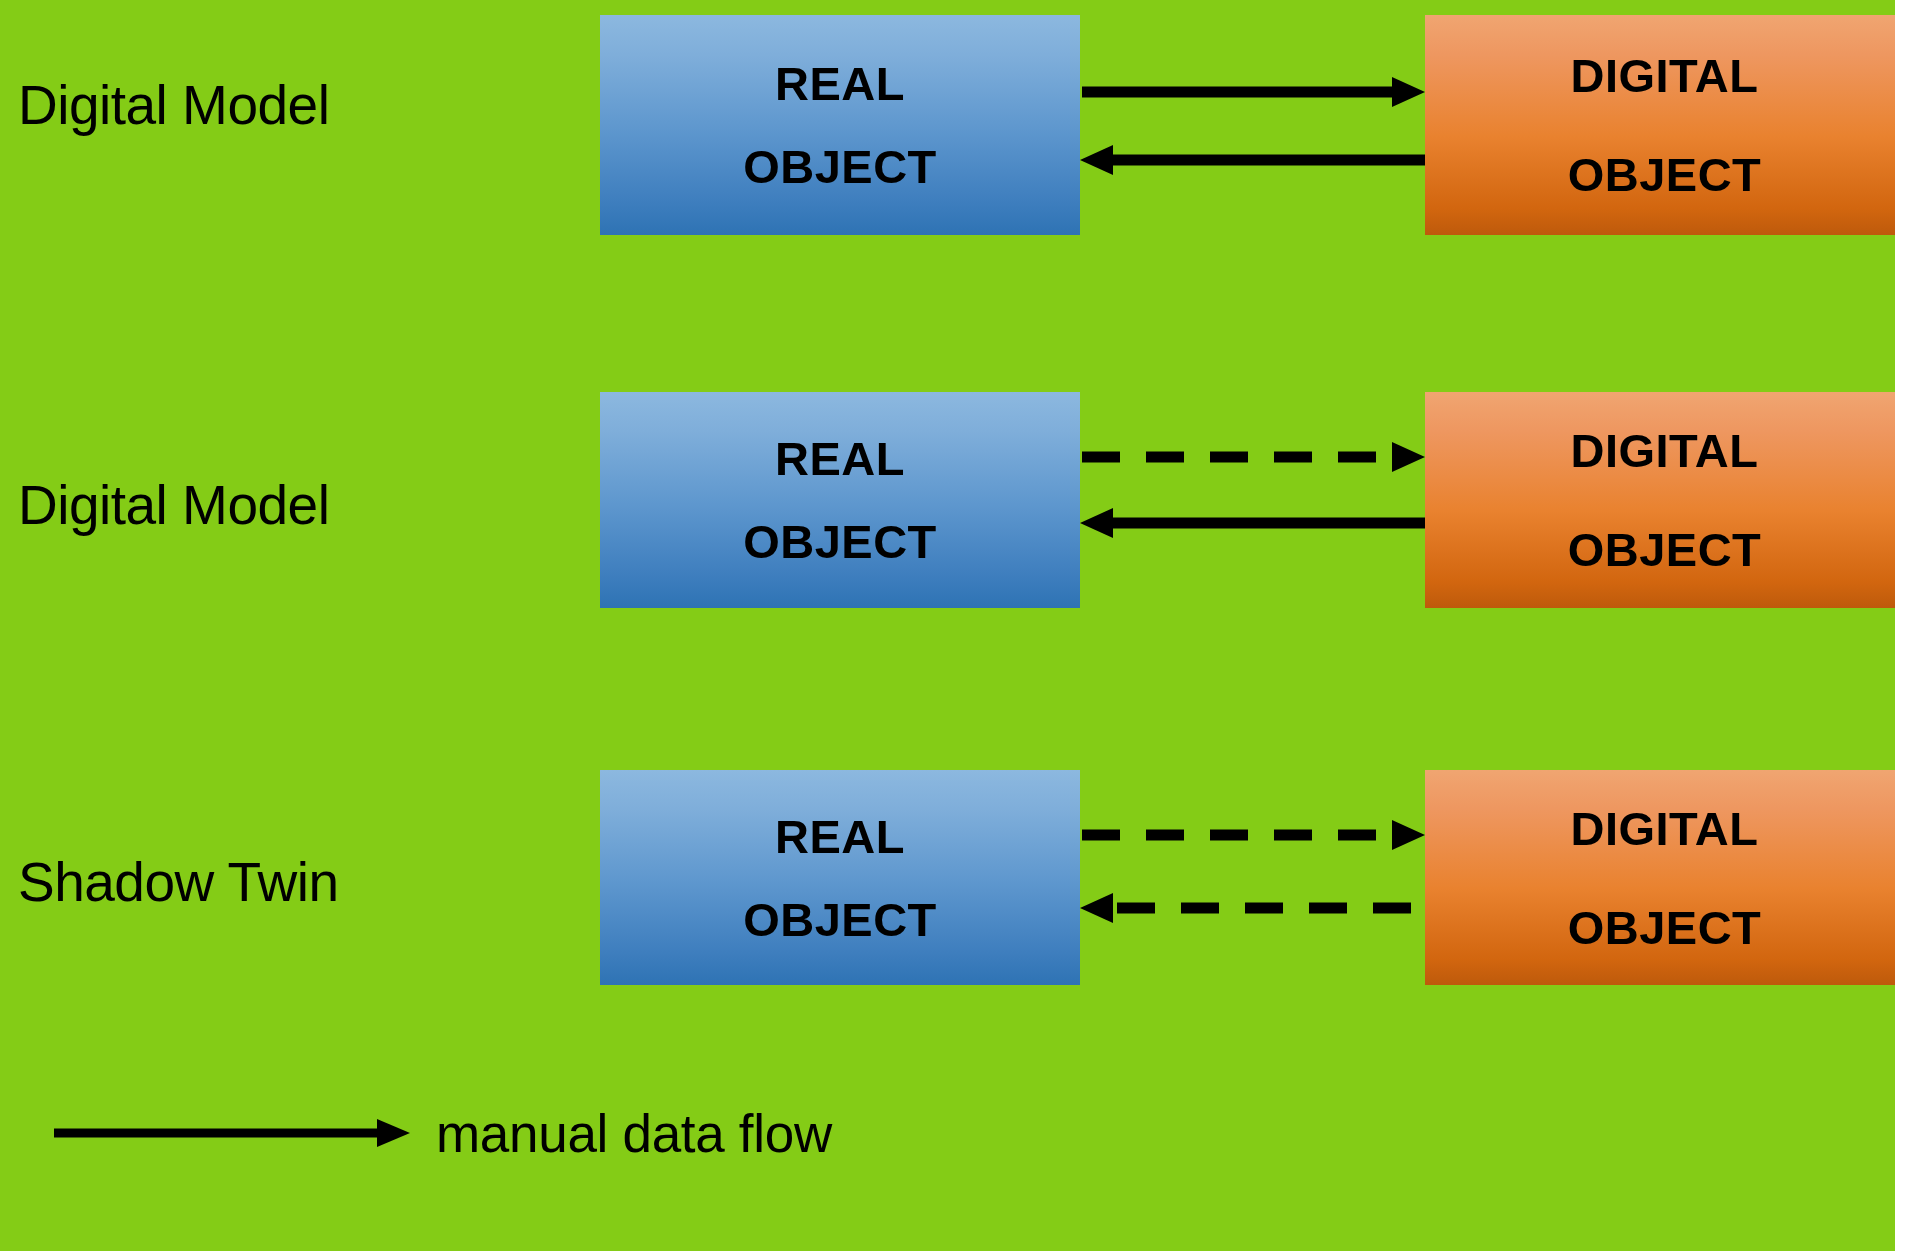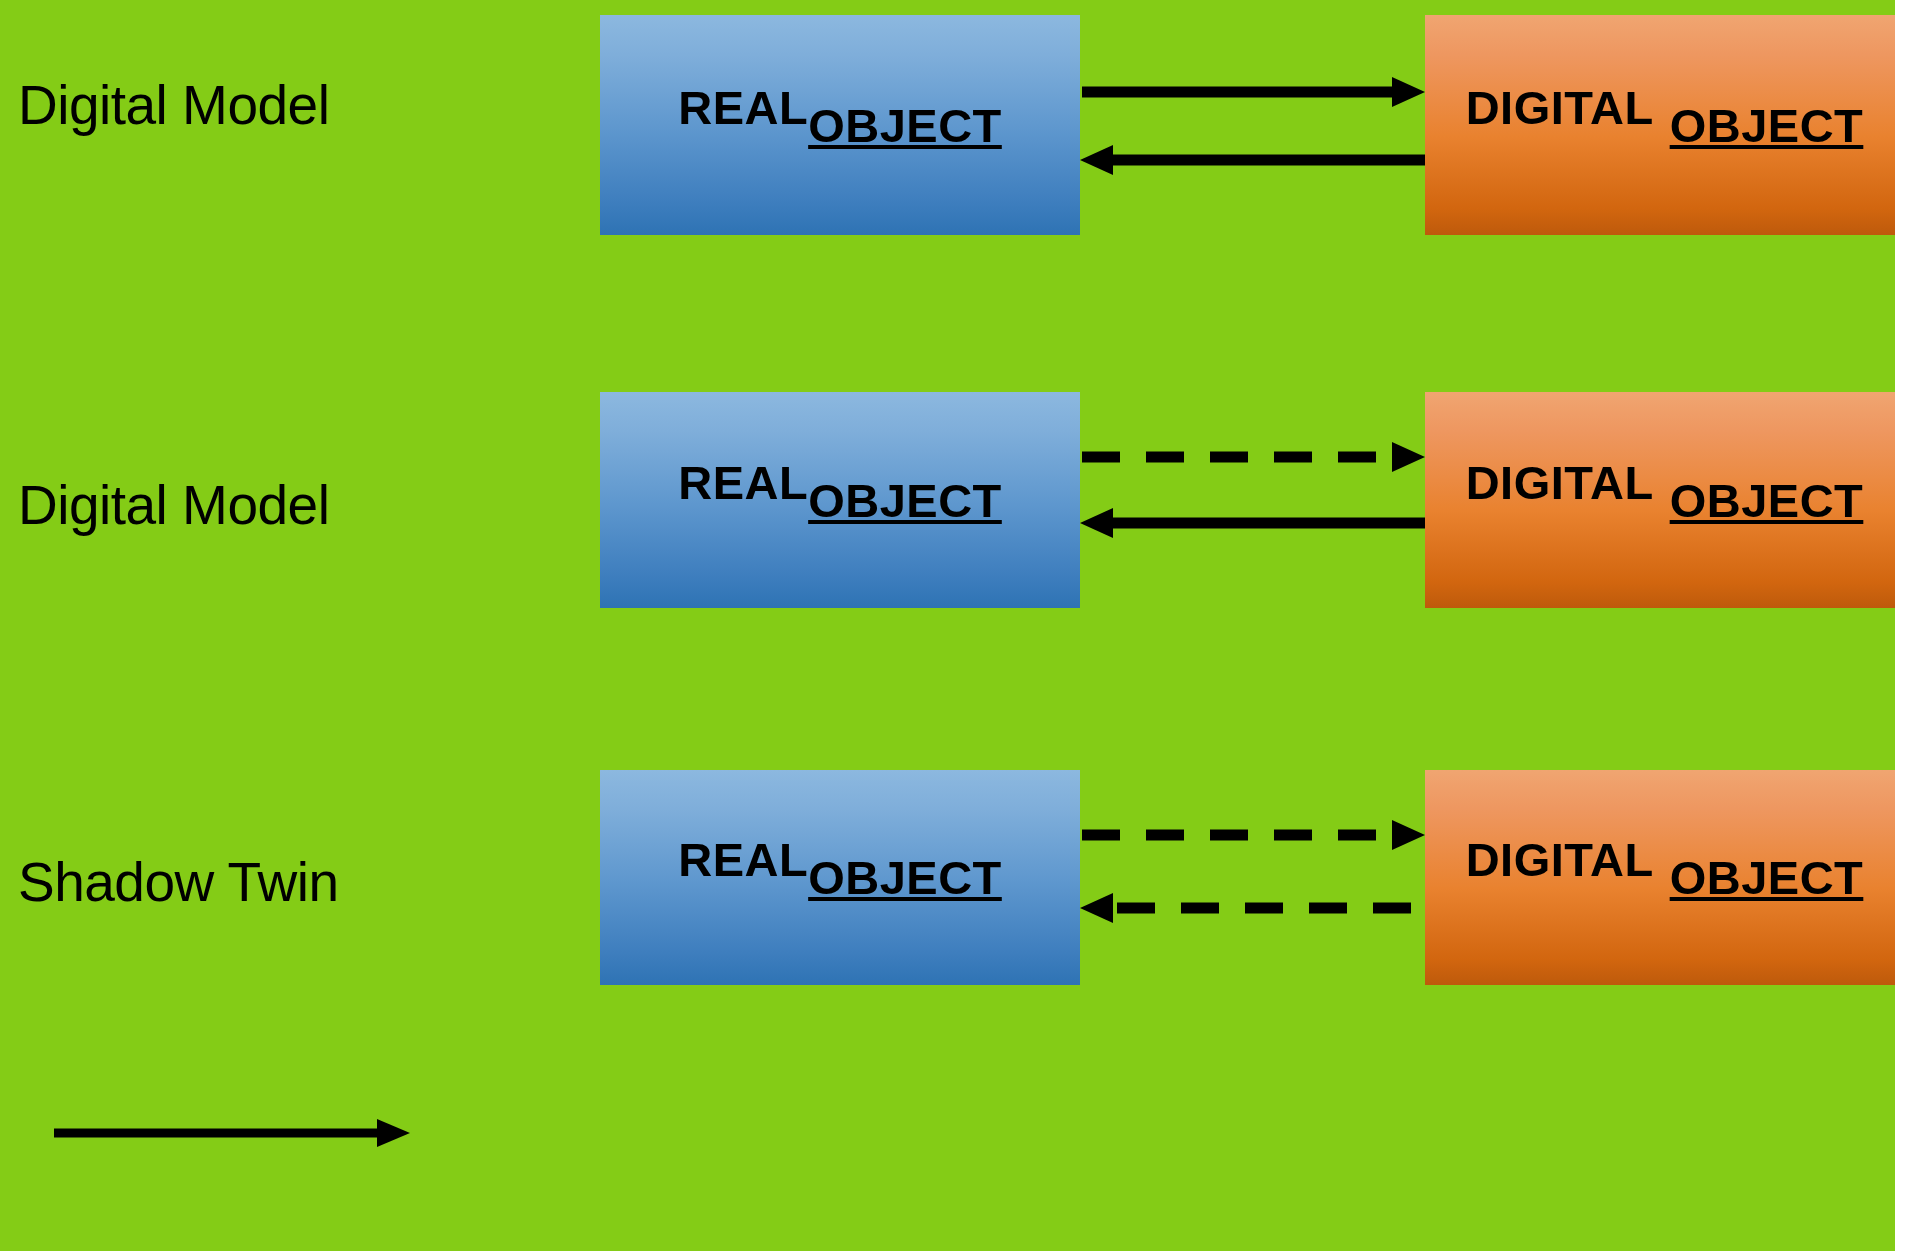--- a/index.html
+++ b/index.html
@@ -25,31 +25,31 @@
     color: #000000;
     letter-spacing: -0.5px;
     white-space: nowrap;
     line-height: 1;
   }
 
   
   .obj-box {
     position: absolute;
     display: flex;
-    flex-direction: row;
+    flex-direction: column;
     align-items: center;
     justify-content: center;
     color: #000000;
     font-weight: bold;
     font-size: 47px;
     line-height: 1.0;
     letter-spacing: 0.5px;
   }
   .obj-box .ln1 { margin-bottom: 36px; }
-  .obj-box .ln2 { margin-bottom: 0px; text-decoration: underline; }
+  .obj-box .ln2 { margin-bottom: 0px; }
 
   .blue-box {
     left: 600px;
     width: 480px;
     background: linear-gradient(to bottom, #8CB8DF 0%, #7FAEDA 18%, #5E97CE 52%, #3E7EBE 85%, #2E73B4 100%);
   }
   .orange-box {
     left: 1425px;
     width: 479px;
     background: linear-gradient(to bottom, #F0A571 0%, #EE9760 18%, #E9822F 55%, #D2660F 88%, #BE5A0B 100%);
@@ -177,16 +177,17 @@
     </svg>
   </div>
 
   <div class="legend-row" style="top:1103px;">
     <span class="legend-arrow">
       <svg width="360" height="30" viewBox="0 0 360 30">
         <line x1="4" y1="15" x2="330" y2="15" stroke="#000" stroke-width="9"></line>
         <polygon points="327,1 360,15 327,29" fill="#000"></polygon>
       </svg>
     </span>
+    <span class="legend-text">manual data flow</span>
   </div>
 
 
 </div>
 
 </body></html>

